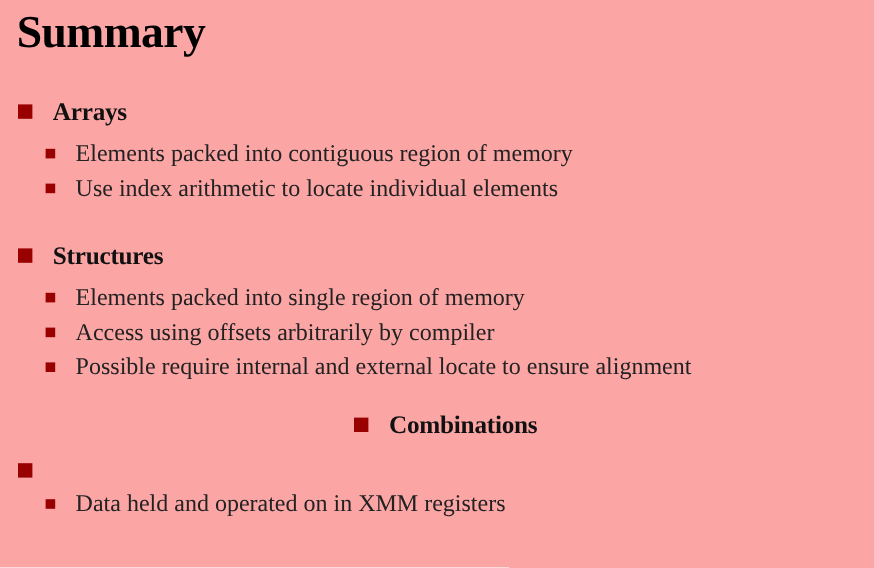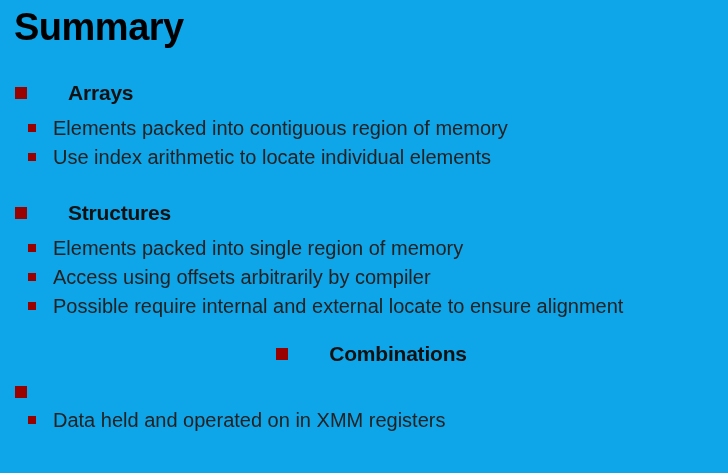--- a/index.html
+++ b/index.html
@@ -1,58 +1,57 @@
 <!DOCTYPE html>
 <html><head>
 <meta charset="utf-8">
 <style>
   html,body { margin:0; padding:0; background:#ffffff; }
   .slide {
     position:relative;
     width:728px; height:473px;
-    background:#0ea5e9;
+    background:#fca5a5;
     overflow:hidden;
-    font-family:Liberation Sans, sans-serif;
+    font-family:Liberation Serif, serif;
     --red:#990000;
   }
   .slide-title {
     margin:4px 0 0 14px;
     font-size:38px;
     line-height:46px;
     font-weight:bold;
     color:#000000;
     letter-spacing:-0.5px;
   }
   .content { }
   .section { display:flow-root; }
   .heading-row {
     display:flex;
     padding-left:15px;
     line-height:26px;
-    gap:24px;
   }
   .section-arrays   .heading-row { margin-top:30px; }
   .section-structs  .heading-row { margin-top:28px; }
   .section-combos   .heading-row { margin-top:20px;justify-content:center; }
   .section-float    .heading-row { margin-top:12px; }
   .heading-row .sq {
     flex:none;
     width:12px; height:12px;
     margin:7px 17px 0 0;
     background:var(--red);
   }
   .heading-text {
     font-size:21px;
     font-weight:bold;
     color:#111111;
     letter-spacing:-0.2px;
   }
   .sub-row {
     display:flex;
-    padding-left:28px;
+    padding-left:38px;
     line-height:29px;
   }
   .section .sub-row:nth-of-type(2) { margin-top:8px; } 
   .sub-row .sq {
     flex:none;
     width:8px; height:8px;
     margin:10px 17px 0 0;
     background:var(--red);
   }
   .sub-text {

